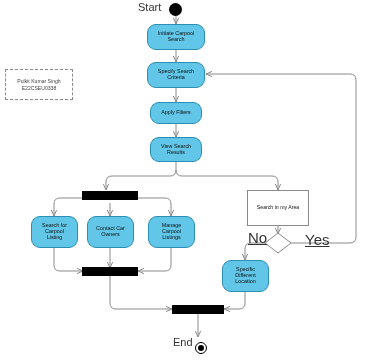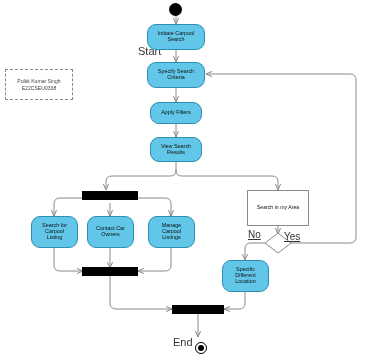--- a/index.html
+++ b/index.html
@@ -62,21 +62,21 @@
   }
   .term-label {
     position: absolute;
     color: #333333;
     font-size: 11px;
     white-space: nowrap;
   }
   .branch-label {
     position: absolute;
     color: #333333;
-    font-size: 10px;
+    font-size: 15px;
     white-space: nowrap;
     text-decoration: underline;
   }
   .circle-solid {
     position: absolute;
     border-radius: 50%;
     background: #000000;
   }
   .circle-final-outer {
     position: absolute;
@@ -155,21 +155,21 @@
 
       <path d="M198,314 L198,337" marker-end="url(#arrowOpen)"></path>
     </g>
   </svg>
 
   <div class="note" style="left:5px; top:69px; width:68px; height:31px;">
     <span>Pulkit Kumar Singh</span>
     <span>E22CSEU0338</span>
   </div>
 
-  <div class="term-label" style="left:138px; top:1px;margin-top:44px;">Start</div>
+  <div class="term-label" style="left:138px; top:1px;">Start</div>
   <div class="circle-solid" style="left:169px; top:3px; width:13px; height:13px;"></div>
 
   <div class="node action" style="left:147px; top:24px; width:58px; height:26px; flex-direction:column;">
     <span>Initiate Carpool</span>
     <span>Search</span>
   </div>
 
   <div class="node action" style="left:147px; top:62px; width:58px; height:26px; flex-direction:column;">
     <span>Specify Search</span>
     <span>Criteria</span>
@@ -208,21 +208,21 @@
   <div class="node plain-box" style="left:247px; top:190px; width:62px; height:36px;">
     <span>Search in my Area</span>
   </div>
 
   <div class="diamond-wrap" style="left:264px; top:232px; width:28px; height:22px;">
     <svg class="diamond" viewBox="0 0 28 22">
       <polygon points="14,1 27,11 14,21 1,11" fill="#ffffff" stroke="#8a8a8a" stroke-width="1"></polygon>
     </svg>
   </div>
   <div class="branch-label" style="left:248px; top:229px;">No</div>
-  <div class="branch-label" style="left:284px; top:231px;">Yes</div>
+  <div class="branch-label" style="left:305px; top:231px;">Yes</div>
 
   <div class="node action" style="left:222px; top:260px; width:47px; height:32px; flex-direction:column;">
     <span>Specific</span>
     <span>Different</span>
     <span>Location</span>
   </div>
 
   <div class="node bar" style="left:172px; top:305px; width:52px; height:9px;"></div>
 
   <div class="term-label" style="left:173px; top:336px;">End</div>

